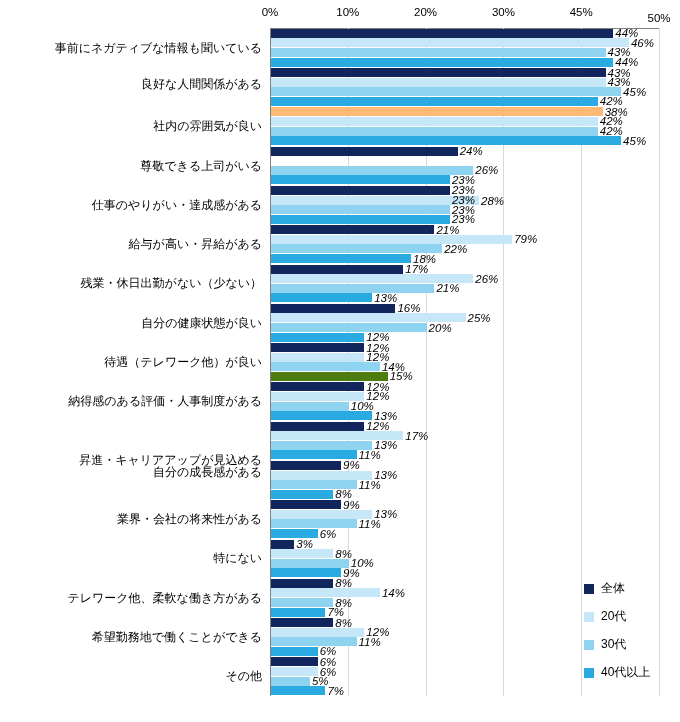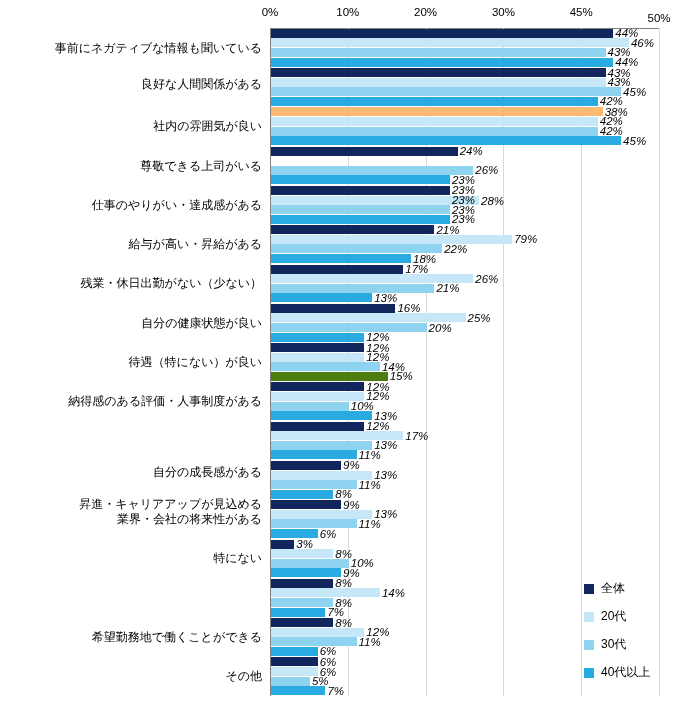--- a/index.html
+++ b/index.html
@@ -92,26 +92,27 @@
 
   <div class="cats">
       <div class="cat-label" style="top: 19.6471px;">事前にネガティブな情報も聞いている</div>
       <div class="cat-label" style="top: 56px;">良好な人間関係がある</div>
       <div class="cat-label" style="top: 98.2353px;">社内の雰囲気が良い</div>
       <div class="cat-label" style="top: 137.529px;">尊敬できる上司がいる</div>
       <div class="cat-label" style="top: 176.824px;">仕事のやりがい・達成感がある</div>
       <div class="cat-label" style="top: 216.118px; text-align: right;">給与が高い・昇給がある</div>
       <div class="cat-label" style="top: 255.412px;">残業・休日出勤がない（少ない）</div>
       <div class="cat-label" style="top: 294.706px;">自分の健康状態が良い</div>
-      <div class="cat-label" style="top: 334px;">待遇（特にない）が良い</div>
+      <div class="cat-label" style="top: 334px;">待遇（テレワーク他）が良い</div>
       <div class="cat-label" style="top: 373.294px;">納得感のある評価・人事制度がある</div>
       <div class="cat-label" style="top: 408px; margin-top: 36px;">自分の成長感がある</div>
-      <div class="cat-label" style="top: 476px;">昇進・キャリアアップが見込める</div>
+      <div class="cat-label" style="top: 432px;">昇進・キャリアアップが見込める</div>
       <div class="cat-label" style="top: 491.176px;">業界・会社の将来性がある</div>
       <div class="cat-label" style="top: 530.471px;">特にない</div>
+      <div class="cat-label" style="top: 569.765px;">テレワーク他、柔軟な働き方がある</div>
       <div class="cat-label" style="top: 609.059px;">希望勤務地で働くことができる</div>
       <div class="cat-label" style="top: 648.353px;">その他</div>
     </div>
   <div class="bars">
       <div class="bar" style="top: 0.747059px; width: 342.32px; background: rgb(17, 38, 92);">
         <span class="bar-val">44%</span>
       </div>
       <div class="bar" style="top: 10.3471px; width: 357.88px; background: rgb(197, 231, 247);">
         <span class="bar-val">46%</span>
       </div>

